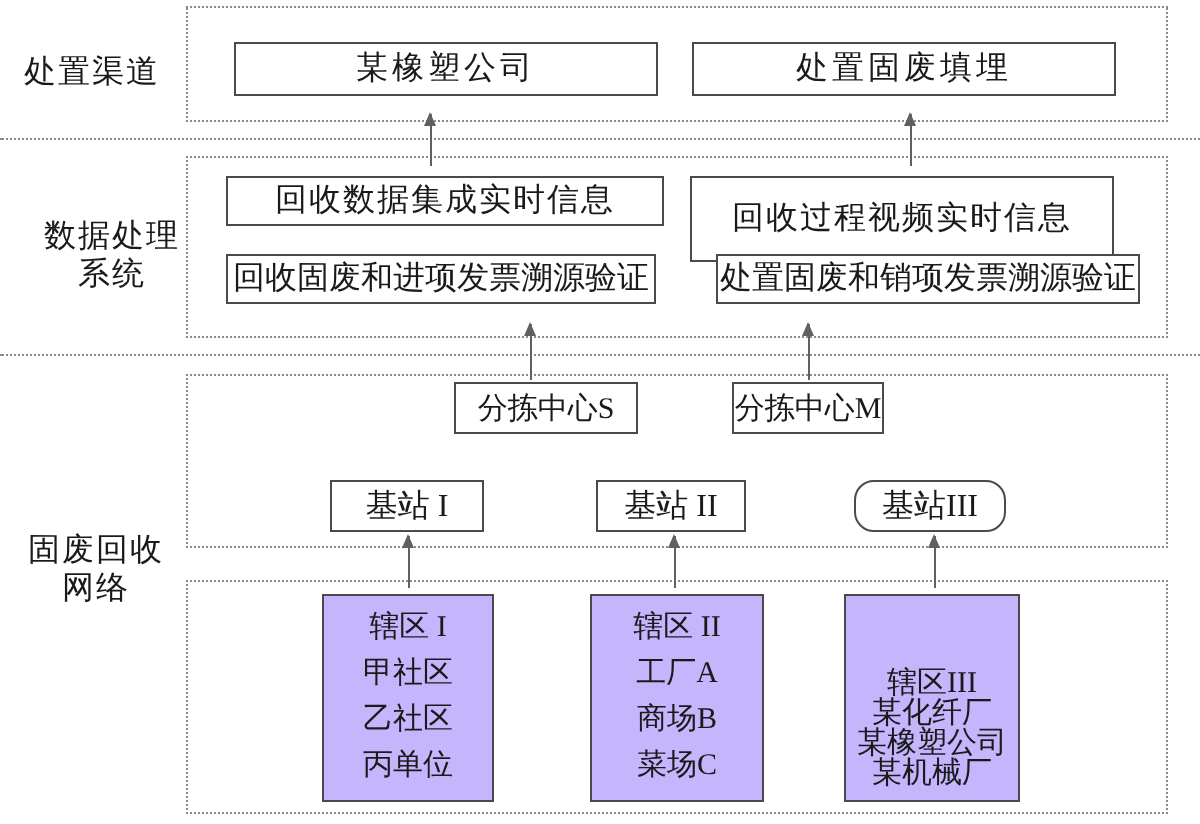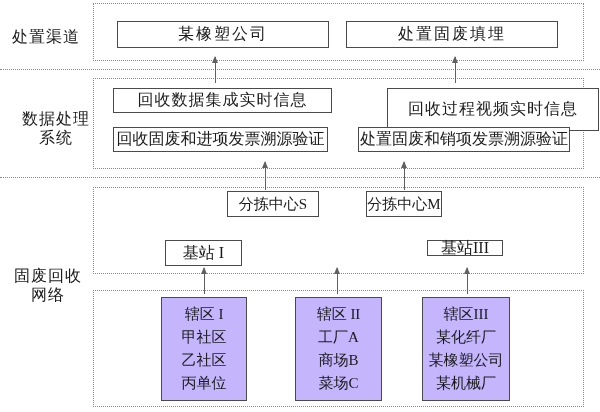--- a/index.html
+++ b/index.html
@@ -56,47 +56,47 @@
     align-items:center;
     justify-content:center;
     font-size:16px;
     color:#1a1a1a;
     box-sizing:border-box;
     white-space:nowrap;
   }
   #box-trade{left:117px;top:21px;width:212px;height:27px;letter-spacing:2px;}
   #box-landfill{left:346px;top:21px;width:212px;height:27px;letter-spacing:2px;}
   #box-realtime{left:113px;top:88px;width:219px;height:25px;letter-spacing:1px;}
-  #box-video{left:345px;top:88px;width:212px;height:43px;letter-spacing:1px;margin-left:42px;}
+  #box-video{left:345px;top:88px;width:212px;height:43px;letter-spacing:1px;}
   #box-input-invoice{left:113px;top:127px;width:215px;height:25px;}
   #box-output-invoice{left:358px;top:127px;width:212px;height:25px;}
   #box-sorting-s{left:227px;top:191px;width:92px;height:26px;font-size:15px;}
   #box-sorting-m{left:366px;top:191px;width:76px;height:26px;font-size:15px;}
   #box-base-1{left:165px;top:240px;width:77px;height:26px;}
   #box-base-2{left:298px;top:240px;width:75px;height:26px;}
-  #box-base-3{left:427px;top:240px;width:76px;height:16px;}
+  #box-base-3{left:427px;top:240px;width:76px;height:26px;border-radius:10px;}
 
   
   .district{
     position:absolute;
     border:1.5px solid #4a4a4a;
     background:#c4b5fd;
     box-sizing:border-box;
     display:flex;
     flex-direction:column;
     align-items:center;
     justify-content:space-around;
     padding:5px 2px;
     font-size:15px;
     color:#1a1a1a;
     white-space:nowrap;
   }
   #district-1{left:161px;top:297px;width:86px;height:104px;}
   #district-2{left:295px;top:297px;width:87px;height:104px;}
-  #district-3{left:422px;top:297px;width:88px;height:104px;}
+  #district-3{left:422px;top:297px;width:88px;height:104px;justify-content:flex-end;}
   .district .line{line-height:1;}
 
   
   .arrow{
     position:absolute;
     width:1px;
     background:#606060;
   }
   .arrow::before{
     content:"";
@@ -145,20 +145,21 @@
 
   <div class="box" id="box-realtime">回收数据集成实时信息</div>
   <div class="box" id="box-video">回收过程视频实时信息</div>
   <div class="box" id="box-input-invoice">回收固废和进项发票溯源验证</div>
   <div class="box" id="box-output-invoice">处置固废和销项发票溯源验证</div>
 
   <div class="box" id="box-sorting-s">分拣中心S</div>
   <div class="box" id="box-sorting-m">分拣中心M</div>
 
   <div class="box" id="box-base-1">基站 I</div>
+  <div class="box" id="box-base-2">基站 II</div>
   <div class="box" id="box-base-3">基站III</div>
 
   <div class="district" id="district-1">
     <div class="line">辖区 I</div>
     <div class="line">甲社区</div>
     <div class="line">乙社区</div>
     <div class="line">丙单位</div>
   </div>
   <div class="district" id="district-2">
     <div class="line">辖区 II</div>

